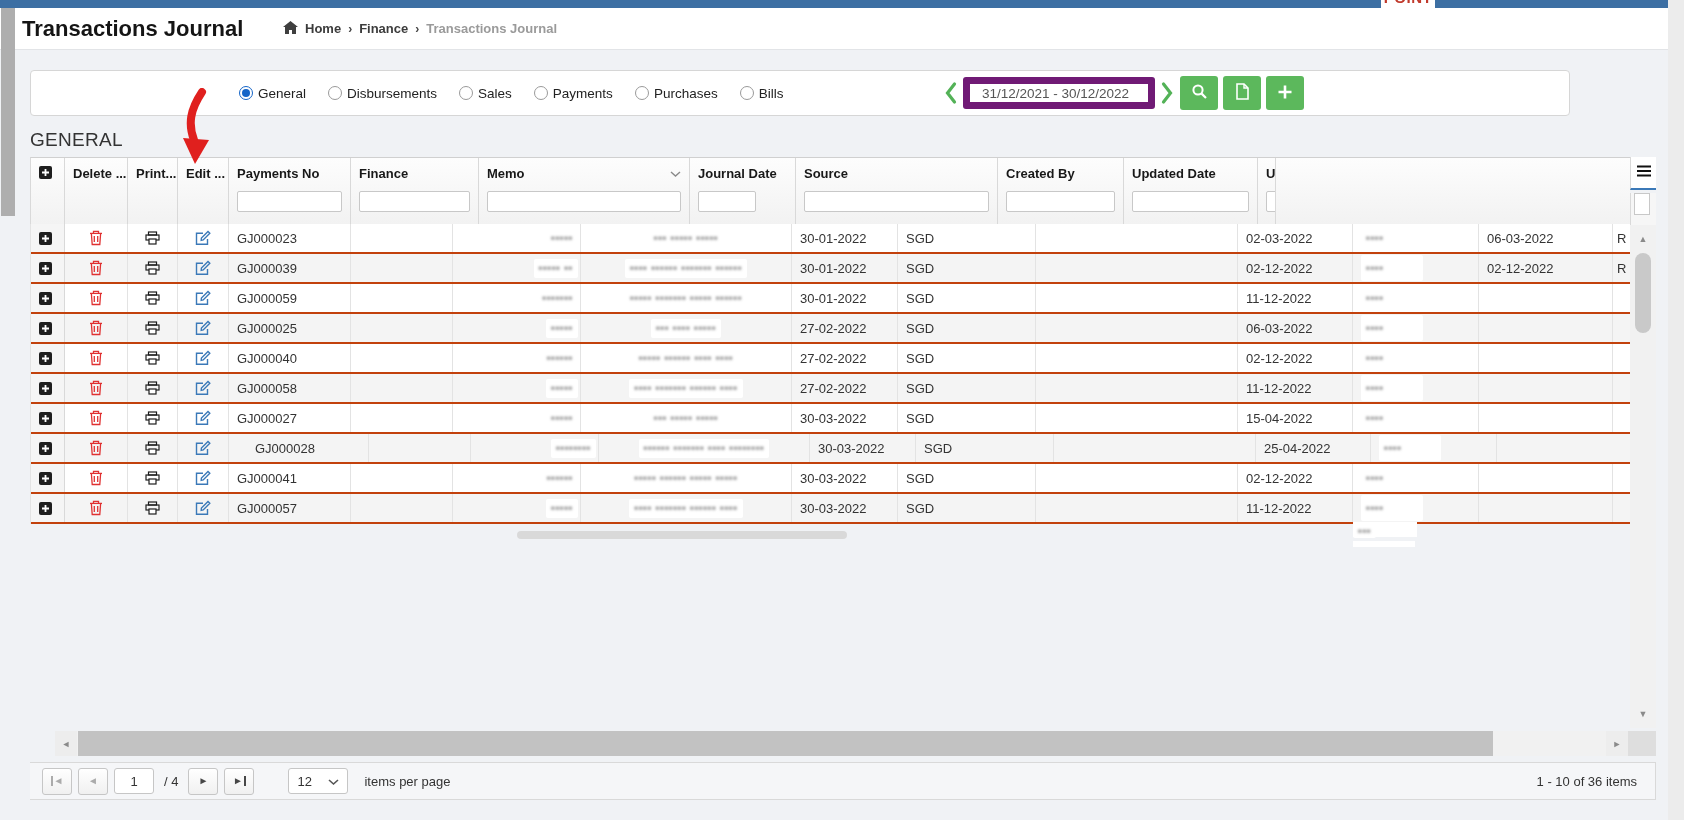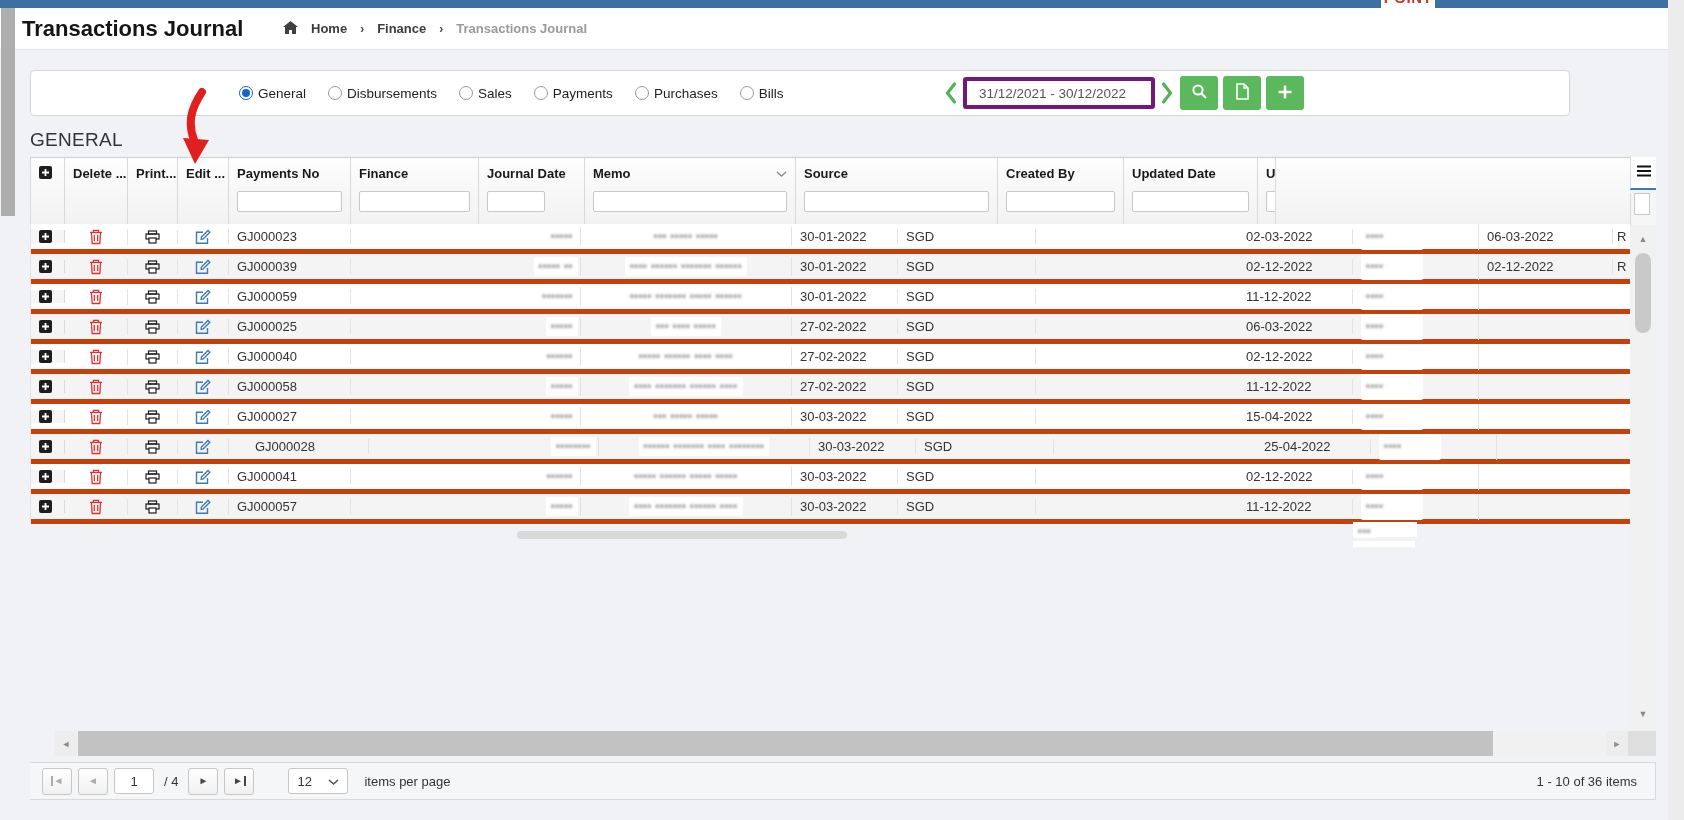--- a/index.html
+++ b/index.html
@@ -7,45 +7,45 @@
     width:1684px;height:820px;position:relative;overflow:hidden;
     background:#f0f2f5;font-family:"Liberation Sans","DejaVu Sans",sans-serif;
     font-size:13px;color:#333;
   }
   
   .topbar{position:absolute;left:0;top:0;width:1668px;height:8px;background:#3d6fa3;}
   .logo-clip{position:absolute;left:1381px;top:0;width:54px;height:8px;background:#fff;overflow:hidden;}
   .logo-clip span{display:block;margin-top:-11px;font-size:15px;font-weight:bold;color:#c0392b;letter-spacing:.5px;text-align:center;}
   .titlebar{position:absolute;left:0;top:8px;width:1668px;height:41px;background:#fff;border-bottom:1px solid #e2e4e7;}
   .page-title{position:absolute;left:22px;top:0;height:41px;line-height:41px;font-size:22px;font-weight:bold;color:#151515;margin:0;}
-  .breadcrumb{position:absolute;left:283px;top:0;height:41px;display:flex;align-items:center;gap:13px;font-size:13px;font-weight:bold;}
+  .breadcrumb{position:absolute;left:283px;top:0;height:41px;display:flex;align-items:center;gap:7px;font-size:13px;font-weight:bold;}
   .crumb{color:#3c3c3c;}
   .crumb.current{color:#9a9a9a;}
   .crumb-sep{color:#444;font-size:12px;}
   
   .filter-card{position:absolute;left:30px;top:70px;width:1540px;height:46px;box-sizing:border-box;background:#fff;border:1px solid #d6d6d6;border-radius:4px;}
   .radio-group{position:absolute;left:208px;top:0;height:44px;display:flex;align-items:center;gap:22px;}
   .radio-item{display:flex;align-items:center;gap:5px;cursor:default;}
   .radio{width:14px;height:14px;border-radius:50%;border:1px solid #9a9a9a;background:#fff;display:inline-block;position:relative;box-sizing:border-box;}
   .radio.sel{border-color:#1565c8;}
   .radio.sel::after{content:"";position:absolute;left:2px;top:2px;right:2px;bottom:2px;border-radius:50%;background:#1565c8;}
   .radio-label{font-size:13.5px;color:#222;}
   .date-controls{position:absolute;left:912px;top:0;height:44px;display:flex;align-items:center;gap:5px;}
-  .date-input{width:192px;height:32px;box-sizing:border-box;border:4px solid #701a75;border-radius:3px;background:#fff;color:#555;font-size:13.5px;padding:0 0 0 12px;font-family:inherit;}
+  .date-input{width:192px;height:32px;box-sizing:border-box;border:7px solid #701a75;border-radius:3px;background:#fff;color:#555;font-size:13.5px;padding:0 0 0 12px;font-family:inherit;}
   .gbtn{width:38px;height:34px;border:none;border-radius:3px;background:#5cb85c;display:flex;align-items:center;justify-content:center;padding:0;}
   .chev{display:flex;align-items:center;}
   
   .section-title{position:absolute;left:30px;top:129px;font-size:19px;color:#333;letter-spacing:.3px;margin:0;font-weight:normal;}
   
   .grid-head{position:absolute;left:30px;top:157px;width:1600px;height:67px;display:flex;box-sizing:border-box;border-top:1px solid #d0d0d0;border-left:1px solid #d9d9d9;background:linear-gradient(#fdfdfd,#f2f2f2);}
   .hcell{box-sizing:border-box;border-right:1px solid #d9d9d9;padding:8px 8px 0 8px;overflow:hidden;position:relative;}
   .hlabel{font-weight:bold;color:#181818;font-size:13px;white-space:nowrap;height:25px;display:flex;align-items:flex-start;justify-content:space-between;}
   .hfilter{display:block;height:21px;box-sizing:border-box;border:1px solid #c8c8c8;border-radius:2px;background:#fff;width:100%;padding:0 4px;font-family:inherit;}
   .grid-body{position:absolute;left:30px;top:224px;width:1600px;border-left:1px solid #e3e3e3;}
-  .grow{display:flex;height:30px;box-sizing:border-box;border-bottom:5px solid #c2410c;background:#fff;align-items:center;}
+  .grow{display:flex;height:30px;box-sizing:border-box;border-bottom:2px solid #c2410c;background:#fff;}
   .grow.alt{background:#f4f4f4;}
   .cell{box-sizing:border-box;border-right:1px solid #e3e3e3;display:flex;align-items:center;padding:0 8px;white-space:nowrap;overflow:hidden;color:#333;}
   .cell.c-expand{background:#f5f5f5;border-right:1px solid #d9d9d9;justify-content:flex-start;}
   .cell.center{justify-content:center;padding:0;}
   .cell.c-amount{justify-content:flex-end;padding-right:2px;overflow:visible;}
   .cell.c-memo{justify-content:center;overflow:visible;}
   .cell.c-updated_by{padding:0 0 0 4px;}
   .redact{background:#fff;border-radius:2px;padding:0 5px;display:inline-flex;align-items:center;height:19px;}
   .redact i{font-style:normal;filter:blur(1.6px);color:#3a3a3a;font-size:9px;letter-spacing:1.2px;line-height:1;}
   .redact.tall{height:26px;min-width:52px;}
@@ -196,34 +196,34 @@
         <span>Payments No</span>
       </div>
       <input class="hfilter" style="">
     </div>
     <div class="hcell" style="width: 128px; flex: 0 0 128px;">
       <div class="hlabel">
         <span>Finance</span>
       </div>
       <input class="hfilter" style="">
     </div>
-    <div class="hcell" style="width: 106px; flex: 0 0 106px;">
-      <div class="hlabel">
-        <span>Journal Date</span>
-      </div>
-      <input class="hfilter" style="width: 58px;">
-    </div>
     <div class="hcell" style="width: 211px; flex: 0 0 211px;">
       <div class="hlabel">
         <span>Memo</span>
         <span><svg width="11" height="7" viewBox="0 0 11 7">
             <path d="M1 1l4.5 4L10 1" fill="none" stroke="#8a8a8a" stroke-width="1.4"></path>
           </svg></span>
       </div>
       <input class="hfilter" style="">
+    </div>
+    <div class="hcell" style="width: 106px; flex: 0 0 106px;">
+      <div class="hlabel">
+        <span>Journal Date</span>
+      </div>
+      <input class="hfilter" style="width: 58px;">
     </div>
     <div class="hcell" style="width: 202px; flex: 0 0 202px;">
       <div class="hlabel">
         <span>Source</span>
       </div>
       <input class="hfilter" style="">
     </div>
     <div class="hcell" style="width: 126px; flex: 0 0 126px;">
       <div class="hlabel">
         <span>Created By</span>

